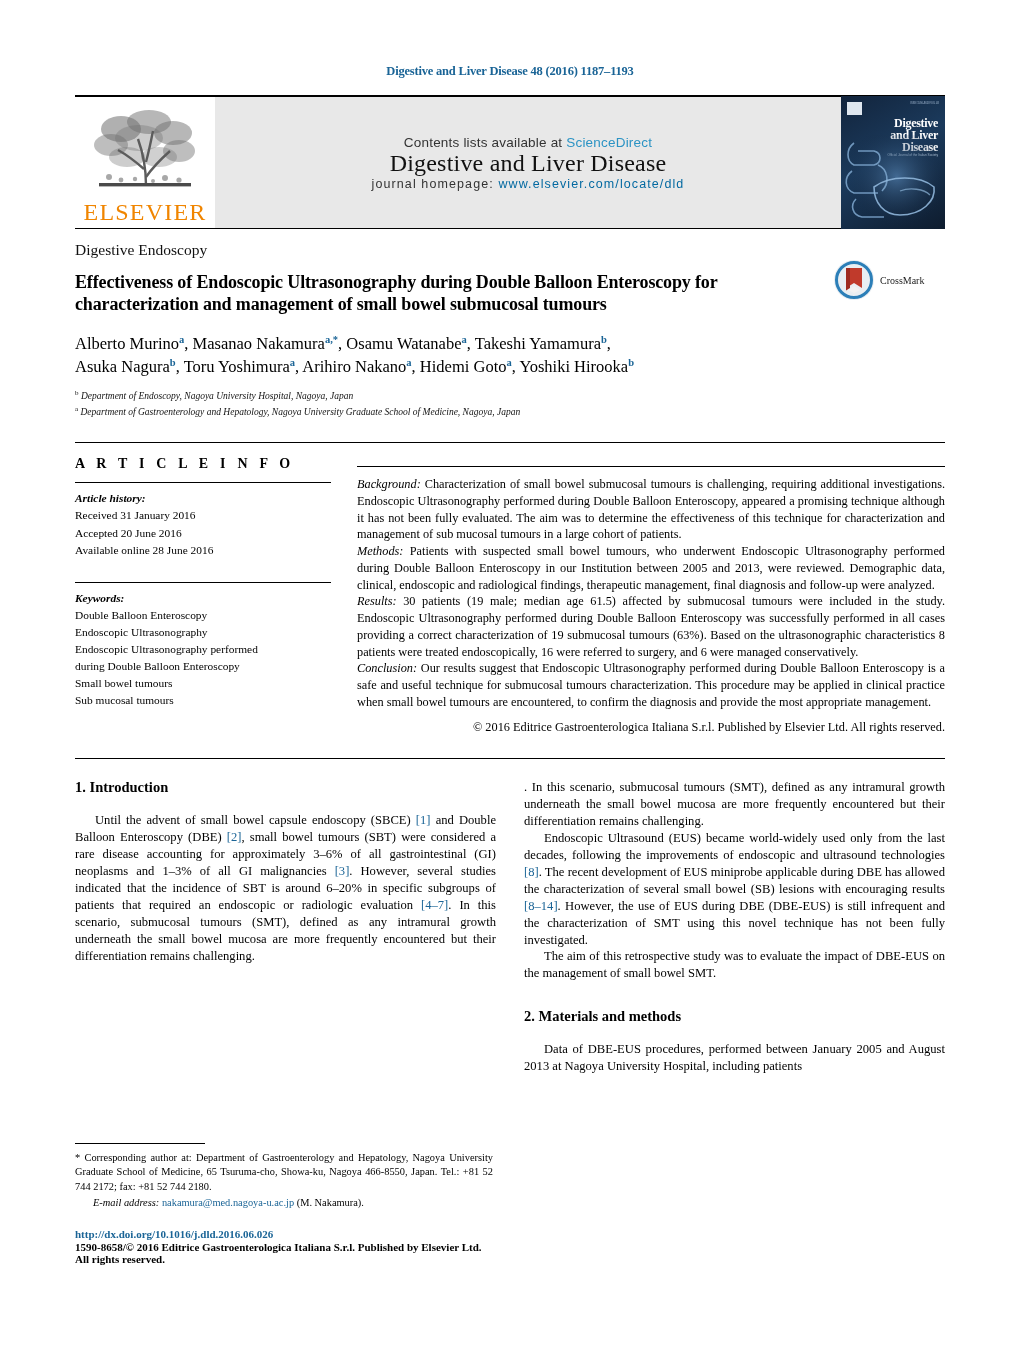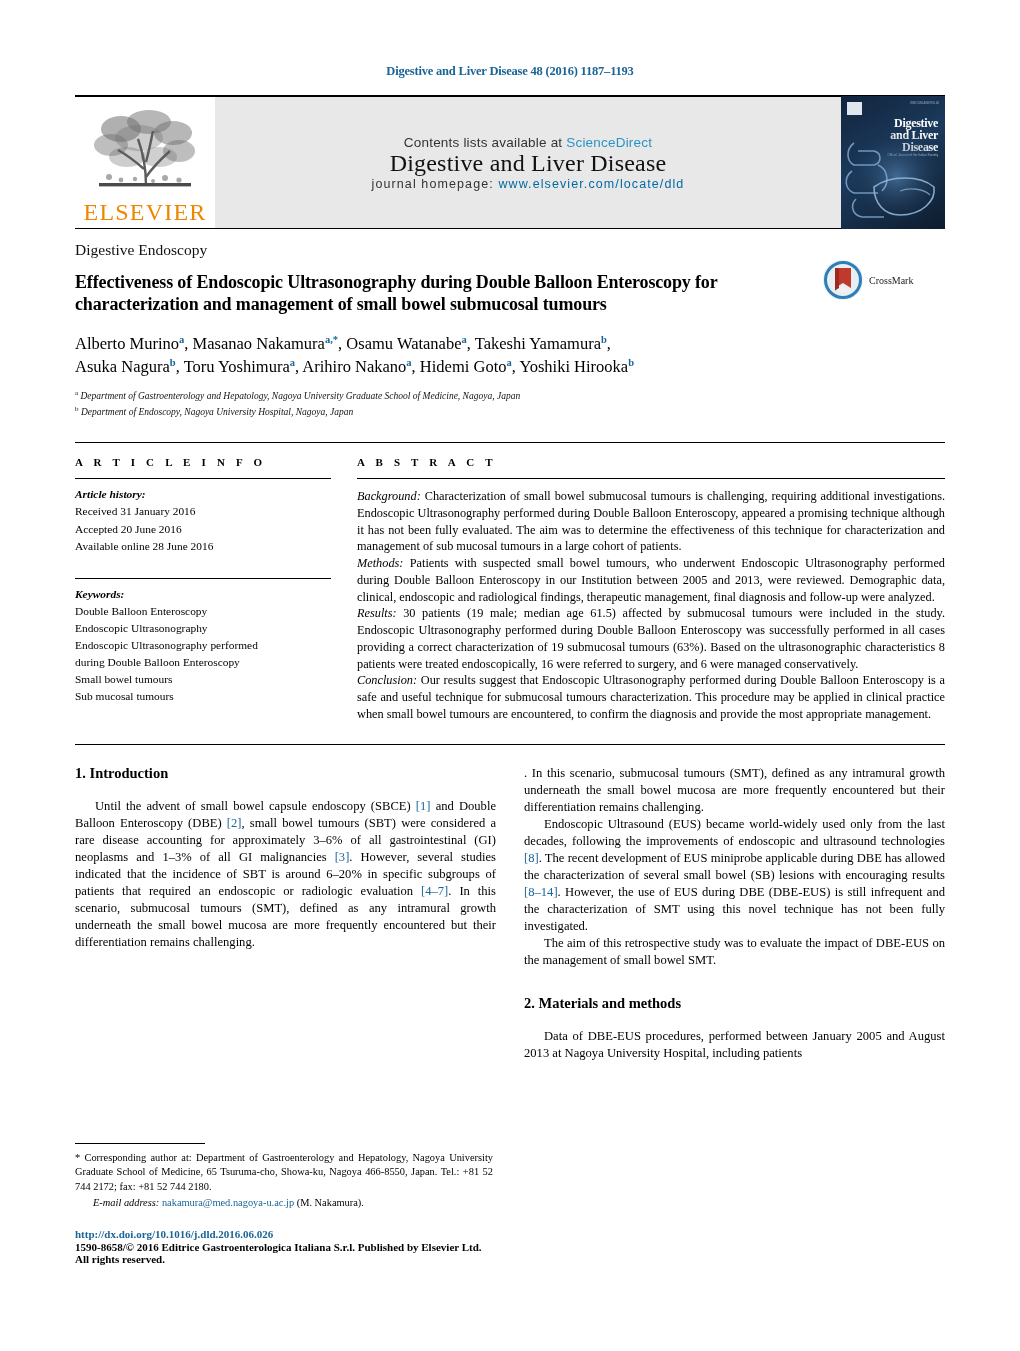--- a/index.html
+++ b/index.html
@@ -148,42 +148,42 @@
     font-family: "Liberation Serif", serif;
     font-style: italic;
     font-size: 9.5px;
     line-height: 1.45;
     margin-top: 10px;
     color: #111;
   }
   .affil sup { font-style: normal; font-size: 7px; vertical-align: super; }
 
   .crossmark {
-    position: absolute; right: 15px; top: 28px;
+    position: absolute; right: 4px; top: 28px;
     width: 108px; height: 46px;
     display: flex; align-items: center; gap: 5px;
   }
   .crossmark .cm-label {
     font-family: "Liberation Serif", serif; font-size: 10px; color: #222;
   }
 
   
   .info-abstract {
     margin-top: 22px;
     border-top: 1.4px solid #000;
     padding-top: 13px;
     display: flex;
     gap: 26px;
   }
   .col-info { width: 256px; flex: 0 0 256px; }
   .col-abs { flex: 1 1 auto; }
   .sec-caps {
     font-family: "Liberation Serif", serif;
     font-weight: bold;
-    font-size: 11px;
+    font-size: 14px;
     letter-spacing: 4.2px;
     color: #000;
   }
   .thin-rule { border-top: 1px solid #000; margin: 10px 0 7px 0; }
   .info-block {
     font-family: "Liberation Serif", serif;
     font-size: 11.4px;
     line-height: 1.5;
     color: #000;
   }
@@ -372,22 +372,22 @@
       <span>Osamu Watanabe</span><sup>a</sup>,
       <span>Takeshi Yamamura</span><sup>b</sup>,<br>
       <span>Asuka Nagura</span><sup>b</sup>,
       <span>Toru Yoshimura</span><sup>a</sup>,
       <span>Arihiro Nakano</span><sup>a</sup>,
       <span>Hidemi Goto</span><sup>a</sup>,
       <span>Yoshiki Hirooka</span><sup>b</sup>
     </div>
 
     <div class="affil">
+      <div><sup>b</sup> <span>Department of Endoscopy, Nagoya University Hospital, Nagoya, Japan</span></div>
       <div><sup>a</sup> <span>Department of Gastroenterology and Hepatology, Nagoya University Graduate School of Medicine, Nagoya, Japan</span></div>
-      <div><sup>b</sup> <span>Department of Endoscopy, Nagoya University Hospital, Nagoya, Japan</span></div>
     </div>
   </div>
 
   <div class="info-abstract">
 
     <div class="col-info">
       <div class="sec-caps">A R T I C L E   I N F O</div>
       <div class="thin-rule"></div>
       <div class="info-block">
         <div class="ital">Article history:</div>
@@ -402,27 +402,27 @@
         <div>Double Balloon Enteroscopy</div>
         <div>Endoscopic Ultrasonography</div>
         <div>Endoscopic Ultrasonography performed</div>
         <div>during Double Balloon Enteroscopy</div>
         <div>Small bowel tumours</div>
         <div>Sub mucosal tumours</div>
       </div>
     </div>
 
     <div class="col-abs">
-      <div class="sec-caps">A B S T R A C T</div>
       <div class="abs-rule"></div>
       <div class="abstract">
         <p><span class="lead">Background:</span><span> Characterization of small bowel submucosal tumours is challenging, requiring additional investigations. Endoscopic Ultrasonography performed during Double Balloon Enteroscopy, appeared a promising technique although it has not been fully evaluated. The aim was to determine the effectiveness of this technique for characterization and management of sub mucosal tumours in a large cohort of patients.</span></p>
         <p><span class="lead">Methods:</span><span> Patients with suspected small bowel tumours, who underwent Endoscopic Ultrasonography performed during Double Balloon Enteroscopy in our Institution between 2005 and 2013, were reviewed. Demographic data, clinical, endoscopic and radiological findings, therapeutic management, final diagnosis and follow-up were analyzed.</span></p>
         <p><span class="lead">Results:</span><span> 30 patients (19 male; median age 61.5) affected by submucosal tumours were included in the study. Endoscopic Ultrasonography performed during Double Balloon Enteroscopy was successfully performed in all cases providing a correct characterization of 19 submucosal tumours (63%). Based on the ultrasonographic characteristics 8 patients were treated endoscopically, 16 were referred to surgery, and 6 were managed conservatively.</span></p>
         <p><span class="lead">Conclusion:</span><span> Our results suggest that Endoscopic Ultrasonography performed during Double Balloon Enteroscopy is a safe and useful technique for submucosal tumours characterization. This procedure may be applied in clinical practice when small bowel tumours are encountered, to confirm the diagnosis and provide the most appropriate management.</span></p>
+        <div class="copyright">© 2016 Editrice Gastroenterologica Italiana S.r.l. Published by Elsevier Ltd. All rights reserved.</div>
       </div>
     </div>
   </div>
 
   <div class="body-rule"></div>
 
   <div class="body-cols">
 
     <div class="bcol">
       <h2 class="h2">1.  Introduction</h2>

